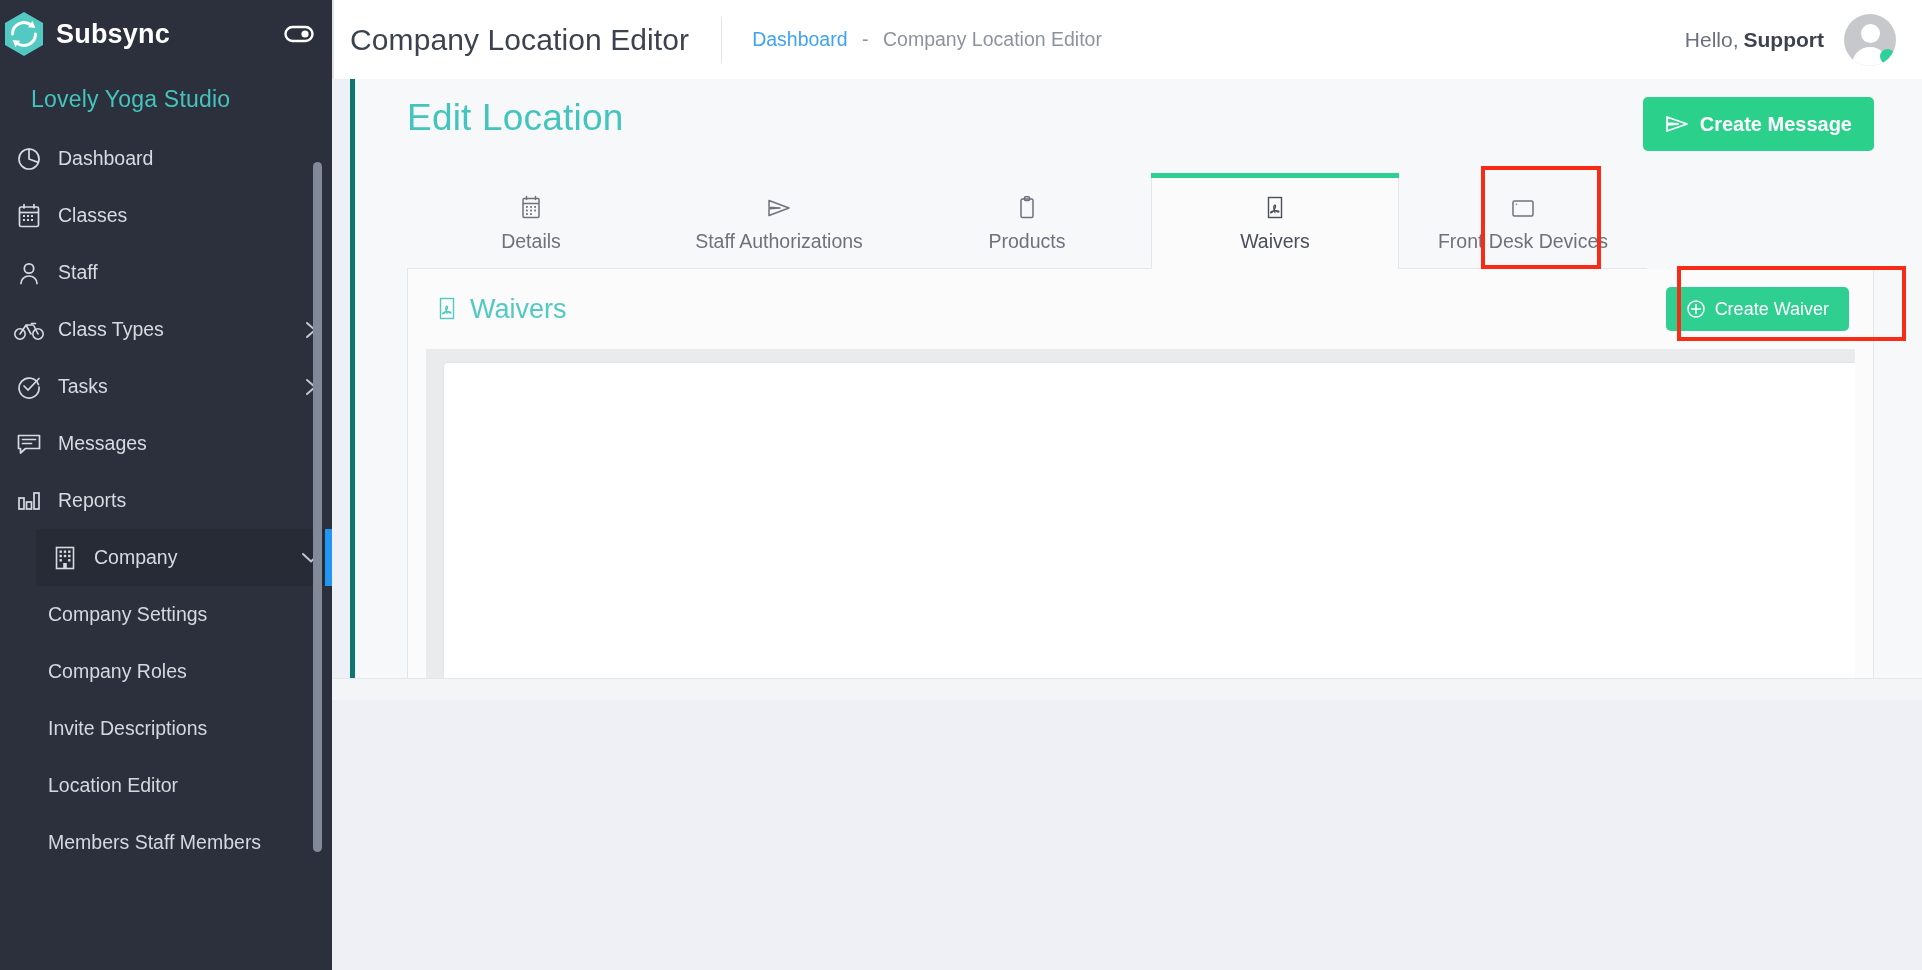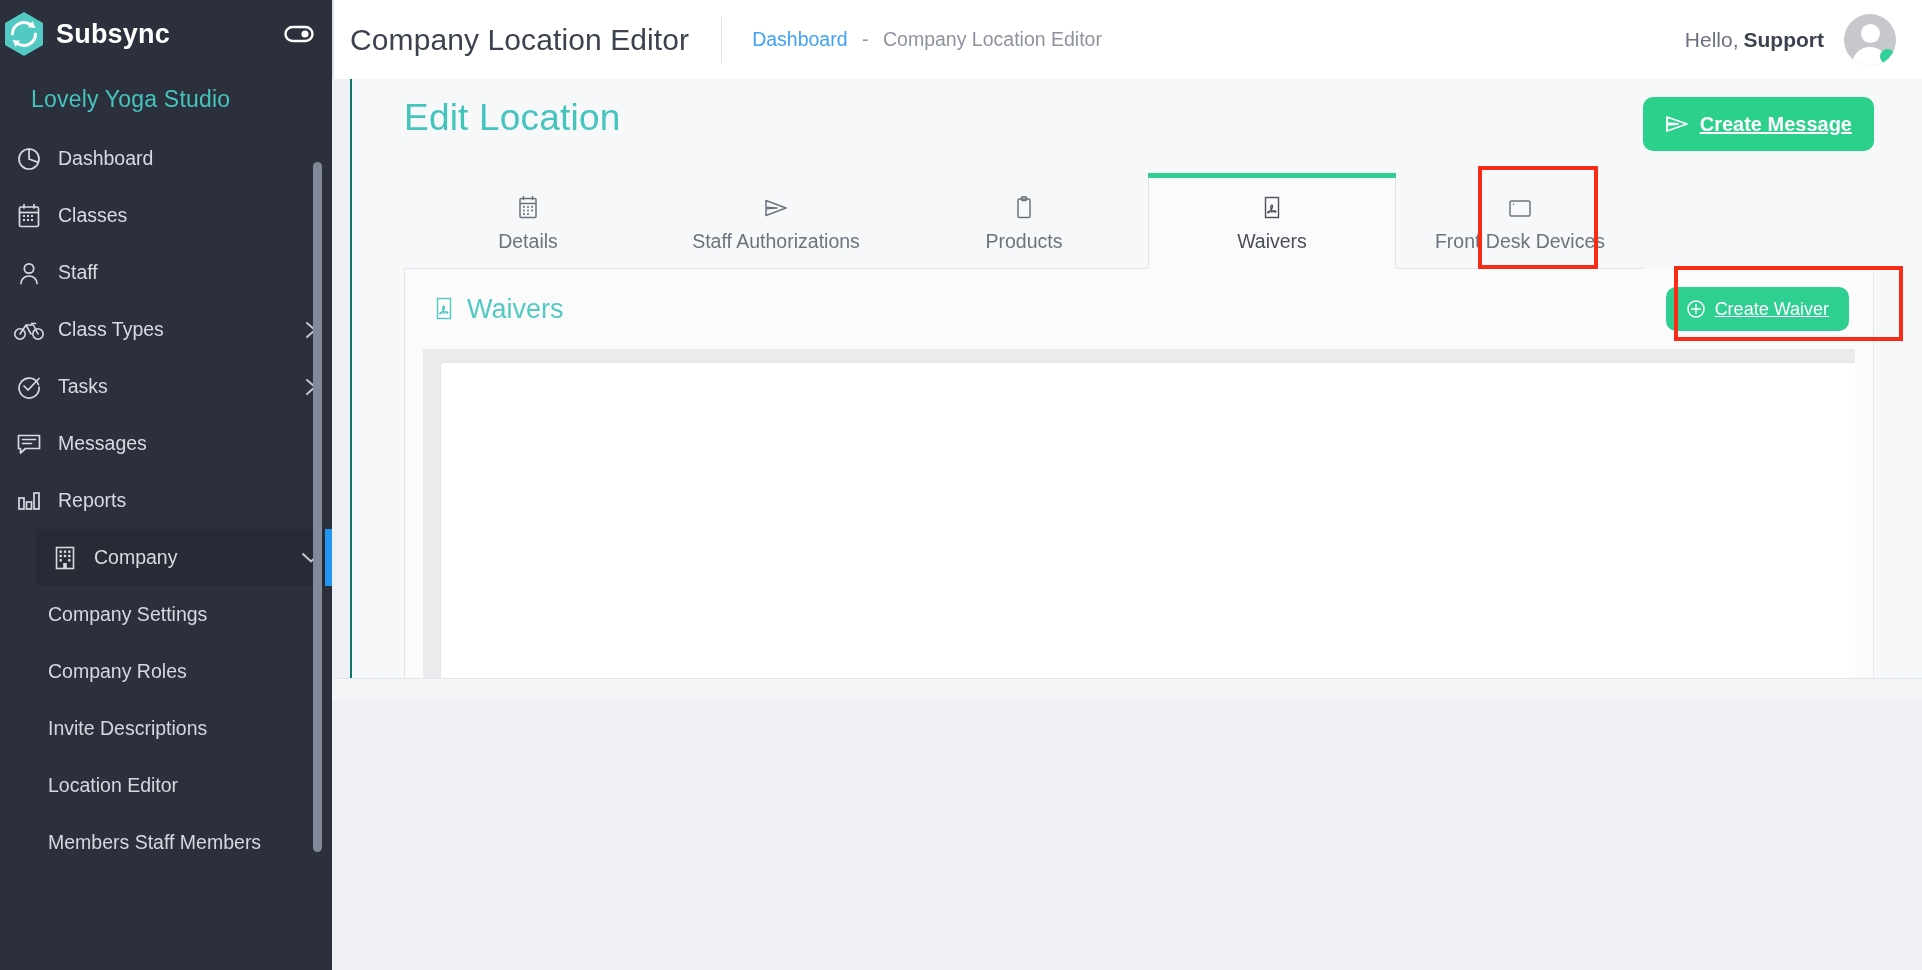--- a/index.html
+++ b/index.html
@@ -228,53 +228,52 @@
     border-radius: 50%;
     background: #2fd09a;
   }
 
   
   .content {
     position: relative;
     flex: 1;
     background: #f7f8fa;
     margin-left: 18px;
-    border-left: 2px solid #0f766e;
+    border-left: 5px solid #0f766e;
     overflow: hidden;
   }
 
   .page-head {
     display: flex;
     align-items: flex-start;
     padding: 18px 48px 0 52px;
     height: 86px;
   }
   .page-title {
     font-size: 37px;
     color: #44c4bd;
     font-weight: 400;
     letter-spacing: .2px;
   }
   .page-head-spacer { flex: 1; }
   .btn-green {
     background: #2bd18a;
     color: #ffffff;
     border: none;
-    border-radius: 10px;
+    border-radius: 5px;
     font-size: 20px;
     font-family: "Liberation Sans", sans-serif;
     font-weight: 600;
     padding: 0 22px;
     height: 54px;
     display: inline-flex;
     align-items: center;
     gap: 11px;
     cursor: pointer;
     white-space: nowrap;
-    text-decoration: underline;
   }
   .btn-green.small {
     height: 44px;
     font-size: 18px;
     font-weight: 400;
     padding: 0 20px;
     gap: 9px;
     background: #2ecf91;
   }
 

